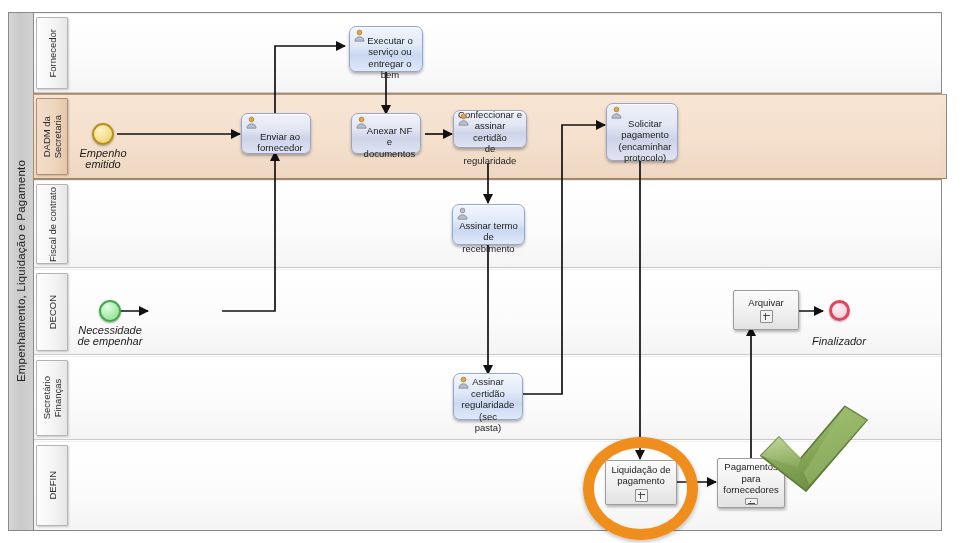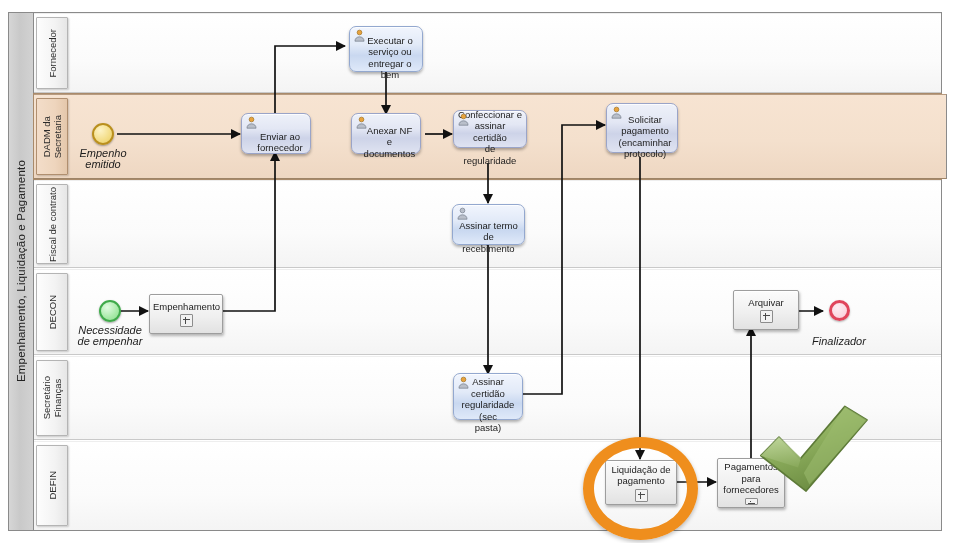--- a/index.html
+++ b/index.html
@@ -291,21 +291,21 @@
         <circle cx="8" cy="4.3" r="2.9" fill="#e8a33d" stroke="#9c6a16" stroke-width=".8"></circle>
         <path d="M2.4 15c0-3.4 2.5-5.4 5.6-5.4s5.6 2 5.6 5.4z" fill="#b9bfca" stroke="#6d7785" stroke-width=".8"></path>
       </svg>
       <span class="t-text">Confeccionar  e
 assinar certidão
 de regularidade</span>
     </div>
   </div>
 
   <div class="node" style="left:606px;top:103px;width:72px;height:54px;">
-    <div class="task" style="width:72px;height:50px;">
+    <div class="task" style="width:72px;height:58px;">
       <svg class="user-ico" viewBox="0 0 16 16">
         <circle cx="8" cy="4.3" r="2.9" fill="#e8a33d" stroke="#9c6a16" stroke-width=".8"></circle>
         <path d="M2.4 15c0-3.4 2.5-5.4 5.6-5.4s5.6 2 5.6 5.4z" fill="#b9bfca" stroke="#6d7785" stroke-width=".8"></path>
       </svg>
       <span class="t-text" style="padding-left:6px;">Solicitar
 pagamento
 (encaminhar
 protocolo)</span>
     </div>
   </div>
@@ -326,26 +326,20 @@
       <svg class="user-ico" viewBox="0 0 16 16">
         <circle cx="8" cy="4.3" r="2.9" fill="#e8a33d" stroke="#9c6a16" stroke-width=".8"></circle>
         <path d="M2.4 15c0-3.4 2.5-5.4 5.6-5.4s5.6 2 5.6 5.4z" fill="#b9bfca" stroke="#6d7785" stroke-width=".8"></path>
       </svg>
       <span class="t-text">Assinar certidão
 regularidade (sec
 pasta)</span>
     </div>
   </div>
 
-  <div class="node" style="left:149px;top:294px;width:74px;height:40px;">
-    <div class="subproc" style="width:74px;height:40px;">
-      <span class="t-text">Empenhamento</span>
-      <div class="plusbox"></div>
-    </div>
-  </div>
 
   <div class="node" style="left:733px;top:290px;width:66px;height:40px;">
     <div class="subproc" style="width:66px;height:40px;">
       <span class="t-text">Arquivar</span>
       <div class="plusbox"></div>
     </div>
   </div>
 
   <div class="node" style="left:605px;top:460px;width:72px;height:45px;">
     <div class="subproc" style="width:72px;height:45px;">

